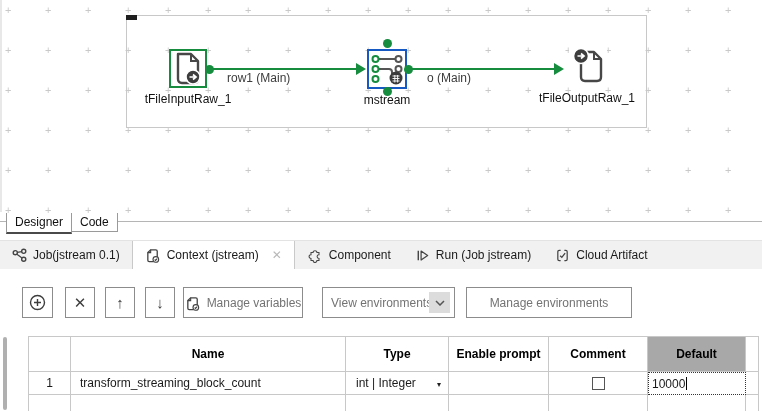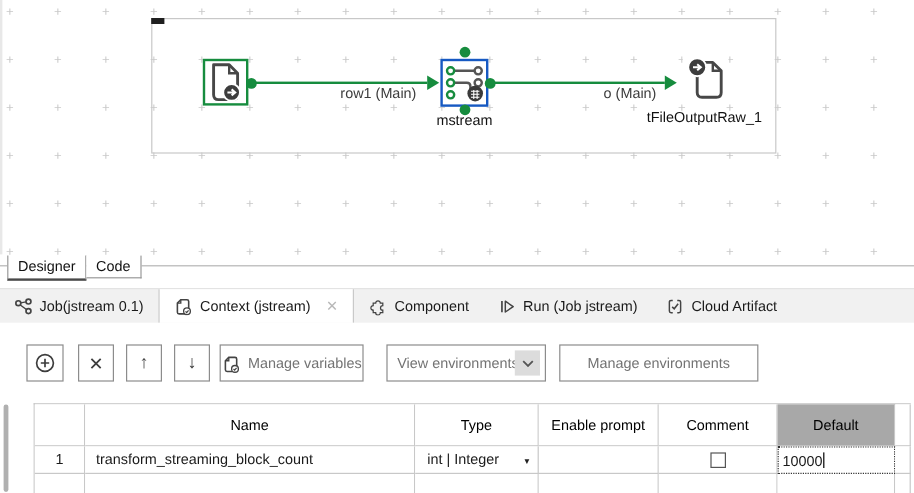--- a/index.html
+++ b/index.html
@@ -25,21 +25,21 @@
   #line2 { left:409px; width:145px; }
   .conn-arrow { position:absolute; width:0; height:0; top:63px;
     border-top:6px solid transparent; border-bottom:6px solid transparent;
     border-left:10px solid var(--green); }
   #arrow1 { left:356px; } #arrow2 { left:554px; }
   .conn-dot { position:absolute; width:9px; height:9px; border-radius:50%; background:var(--green); z-index:5; }
   #dot-input-out { left:205px; top:65px; }
   #dot-map-top { left:383px; top:39px; }
   #dot-map-bottom { left:383px; top:87px; }
   #dot-map-out { left:404px; top:65px; }
-  .conn-label { position:absolute; top:71px; width:120px; text-align:right; color:#3c3c3c; background:transparent; }
+  .conn-label { position:absolute; top:71px; width:120px; text-align:left; color:#3c3c3c; background:transparent; }
   #conn1-label { left:227px; } #conn2-label { left:427px; }
   .comp-label { position:absolute; width:140px; text-align:center; color:#111; }
   #label-input { left:118px; top:92px; }
   #label-map { left:337px; top:93px; width:100px; }
   #label-output { left:517px; top:91px; }
   
   #editor-tabs { position:absolute; left:6px; top:213px; height:21px; display:flex; z-index:6; }
   .etab { height:21px; padding:0 8px; background:#fff; border:1px solid #9a9a9a; border-top:none;
     line-height:19px; color:#111; }
   .etab.active { border-bottom:2px solid #4a4a4a; }
@@ -65,21 +65,21 @@
     display:flex; align-items:center; justify-content:center; }
   #btn-manage-envs { left:466px; width:166px; }
   
   #left-scroll-strip { position:absolute; left:3px; top:337px; width:4px; height:73px; background:#b0b0b0; border-radius:2px; }
   #ctx-table { position:absolute; left:28px; top:336px; width:731px;
     display:grid; grid-template-columns:42px 275px 103px 100px 99px 98px 13px;
     grid-template-rows:35px 23px 18px;
     border-top:1px solid #c8c8c8; border-left:1px solid #c8c8c8; background:#fff; }
   .cell { border-right:1px solid #c8c8c8; border-bottom:1px solid #c8c8c8; overflow:hidden;
     display:flex; align-items:center; background:#fff; }
-  .cell.hdr { justify-content:center; color:#000; }
+  .cell.hdr { justify-content:center; color:#000;font-weight:bold; }
   .cell.hdr.selected { background:var(--selected-header-bg); }
   .cell.num { justify-content:center; }
   .cell.name-cell { padding-left:9px; }
   .cell.type-cell { padding-left:10px; position:relative; }
   .type-arrow { position:absolute; right:7px; top:8px; font-size:8px; color:#222; }
   .cell.check-cell { justify-content:center; }
   .checkbox { width:13px; height:13px; border:1px solid #555; background:#fff; }
   .cell.editing { border:1px dotted #333; padding-left:3px; }
   .caret { display:inline-block; width:1px; height:13px; background:#000; margin-left:1px; vertical-align:-2px; }
   svg { display:block; }
@@ -224,20 +224,21 @@
       <span>
         <svg viewBox="0 0 34 35" width="34" height="35">
           <path d="M7,3 H20 L27,10 V28 Q27,32 23,32 H11 Q7,32 7,28 Z" fill="#fff" stroke="#474747" stroke-width="2.4" stroke-linejoin="round"></path>
           <path d="M20,3 V10 H27" fill="none" stroke="#474747" stroke-width="2"></path>
           <circle cx="22" cy="26" r="7" fill="#3d3d3d" stroke="#fff" stroke-width="1.6"></circle>
           <path d="M18.5,26 H24.5 M22,23.5 L25,26 L22,28.5" stroke="#fff" stroke-width="1.7" fill="none"></path>
         </svg>
       </span>
     </div>
     <div class="conn-dot" id="dot-input-out"></div>
+    <div class="comp-label" id="label-input">tFileInputRaw_1</div>
 
     <div class="comp-box" id="comp-map">
       <span>
         <svg viewBox="0 0 36 36" width="36" height="36">
           <line x1="9" y1="8" x2="27" y2="8" stroke="#555" stroke-width="2"></line>
           <path d="M9,18 H20 Q23,18 23,21 V24" stroke="#555" stroke-width="2" fill="none"></path>
           <circle cx="6.5" cy="8" r="3" fill="#fff" stroke="#168c3e" stroke-width="2"></circle>
           <circle cx="6.5" cy="18" r="3" fill="#fff" stroke="#168c3e" stroke-width="2"></circle>
           <circle cx="6.5" cy="28" r="3" fill="#fff" stroke="#168c3e" stroke-width="2"></circle>
           <circle cx="29.5" cy="8" r="3" fill="#fff" stroke="#555" stroke-width="2"></circle>

